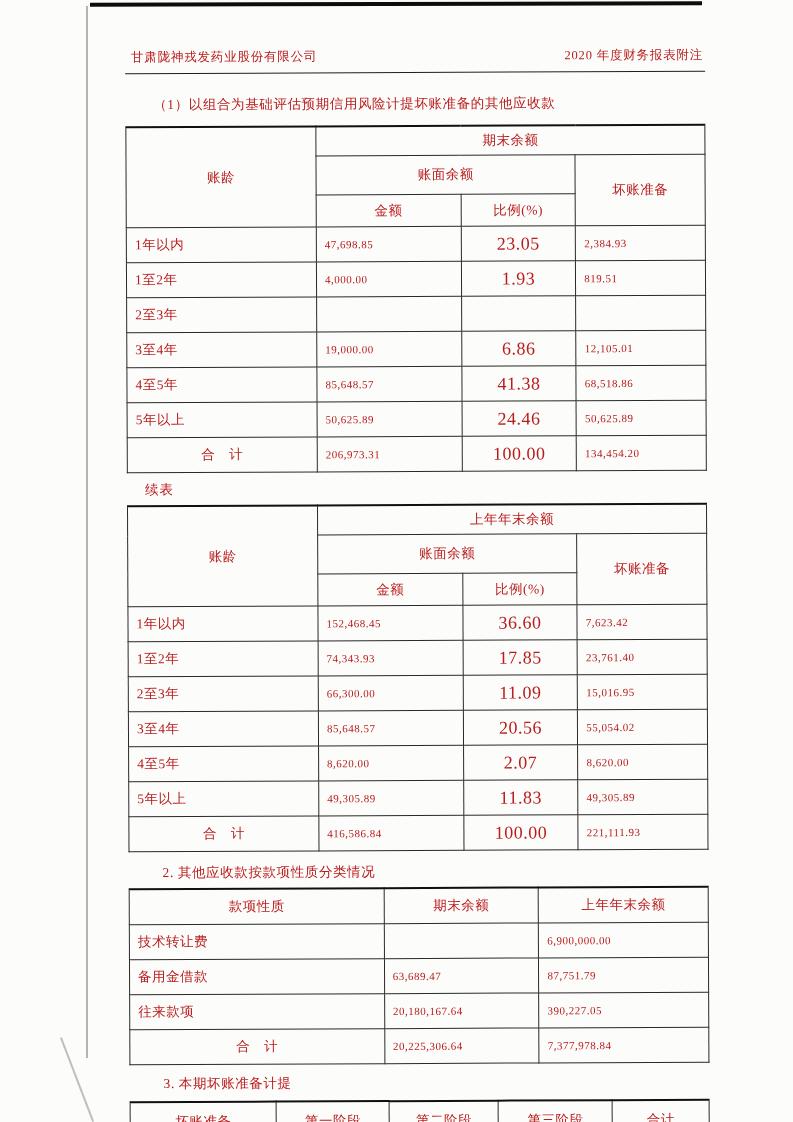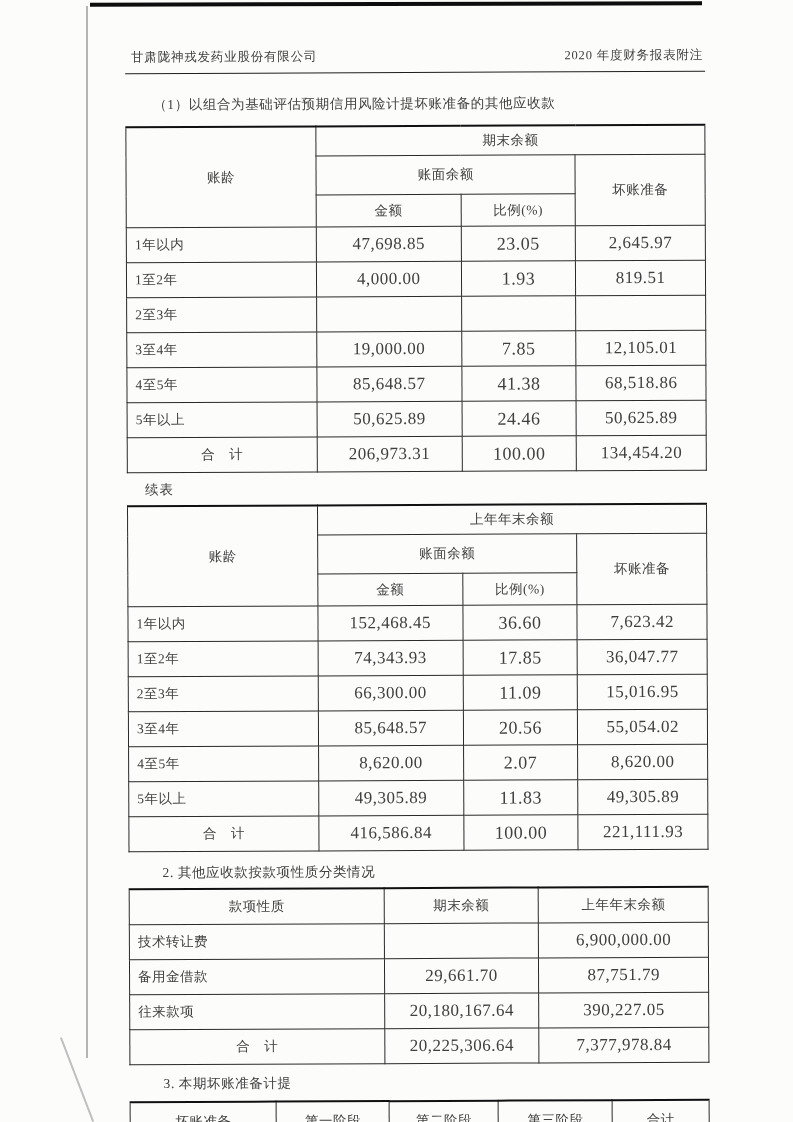--- a/index.html
+++ b/index.html
@@ -6,21 +6,21 @@
   body {
     width: 793px; height: 1122px;
     background: #ffffff;
     font-family: "Liberation Serif", "DejaVu Serif", serif;
   }
   .page {
     position: relative;
     width: 793px; height: 1122px;
     background: #fcfcfb;
     overflow: hidden;
-    color: #404040;
+    color: #b91c1c;
   }
   .artifact { position: absolute; }
   .top-line   { left: 90px; top: 2px; width: 612px; height: 4px; background: #0d0d0d; transform: rotate(-0.12deg); }
   .left-line  { left: 86px; top: 6px; width: 2px; height: 1052px; background: #b4b4b4; }
   .corner-line{ left: 60px; top: 1038px; width: 2px; height: 90px; background: #bfbfbf; transform: rotate(-21deg); transform-origin: top left; }
 
   .content {
     position: absolute;
     left: 125px; top: 48px; width: 580px;
     transform: rotate(-0.25deg);
@@ -57,21 +57,21 @@
   .aging  { margin-top: 12px; }
   .aging2 { margin-top: 6px; }
   .nature { margin-top: 6px; }
   .stage  { margin-top: 8px; }
   .aging tr.h1 td { height: 24px; }
   .aging tr.h2 td { height: 34px; }
   .aging tr.h3 td { height: 27px; margin-top: 24px; }
   .stage td { height: 34px; }
   .center { text-align: center; }
   .left   { text-align: left; padding-left: 9px; }
-  .num    { text-align: center; padding-right: 10px; letter-spacing: 1.2px; font-size: 17px; }
+  .num    { text-align: left; padding-right: 10px; letter-spacing: 1.2px; font-size: 11px; }
   .ratio  { text-align: center; letter-spacing: 1.2px; font-size: 18px; }
 </style>
 </head>
 <body>
 
 <div class="page">
 
   <div class="artifact top-line"></div>
   <div class="artifact left-line"></div>
   <div class="artifact corner-line"></div>
@@ -102,38 +102,38 @@
         <td rowspan="2" class="center">坏账准备</td>
       </tr>
       <tr class="h3">
         <td class="center">金额</td>
         <td class="center">比例(%)</td>
       </tr>
       <tr>
         <td class="left">1年以内</td>
         <td class="num">47,698.85</td>
         <td class="ratio">23.05</td>
-        <td class="num">2,645.97</td>
+        <td class="num">2,384.93</td>
       </tr>
       <tr>
         <td class="left">1至2年</td>
         <td class="num">4,000.00</td>
         <td class="ratio">1.93</td>
         <td class="num">819.51</td>
       </tr>
       <tr>
         <td class="left">2至3年</td>
         <td class="num"></td>
         <td class="ratio"></td>
         <td class="num"></td>
       </tr>
       <tr>
         <td class="left">3至4年</td>
         <td class="num">19,000.00</td>
-        <td class="ratio">7.85</td>
+        <td class="ratio">6.86</td>
         <td class="num">12,105.01</td>
       </tr>
       <tr>
         <td class="left">4至5年</td>
         <td class="num">85,648.57</td>
         <td class="ratio">41.38</td>
         <td class="num">68,518.86</td>
       </tr>
       <tr>
         <td class="left">5年以上</td>
@@ -175,21 +175,21 @@
       <tr>
         <td class="left">1年以内</td>
         <td class="num">152,468.45</td>
         <td class="ratio">36.60</td>
         <td class="num">7,623.42</td>
       </tr>
       <tr>
         <td class="left">1至2年</td>
         <td class="num">74,343.93</td>
         <td class="ratio">17.85</td>
-        <td class="num">36,047.77</td>
+        <td class="num">23,761.40</td>
       </tr>
       <tr>
         <td class="left">2至3年</td>
         <td class="num">66,300.00</td>
         <td class="ratio">11.09</td>
         <td class="num">15,016.95</td>
       </tr>
       <tr>
         <td class="left">3至4年</td>
         <td class="num">85,648.57</td>
@@ -231,21 +231,21 @@
         <td class="center">期末余额</td>
         <td class="center">上年年末余额</td>
       </tr>
       <tr>
         <td class="left">技术转让费</td>
         <td class="num"></td>
         <td class="num">6,900,000.00</td>
       </tr>
       <tr>
         <td class="left">备用金借款</td>
-        <td class="num">29,661.70</td>
+        <td class="num">63,689.47</td>
         <td class="num">87,751.79</td>
       </tr>
       <tr>
         <td class="left">往来款项</td>
         <td class="num">20,180,167.64</td>
         <td class="num">390,227.05</td>
       </tr>
       <tr>
         <td class="center">合　计</td>
         <td class="num">20,225,306.64</td>

